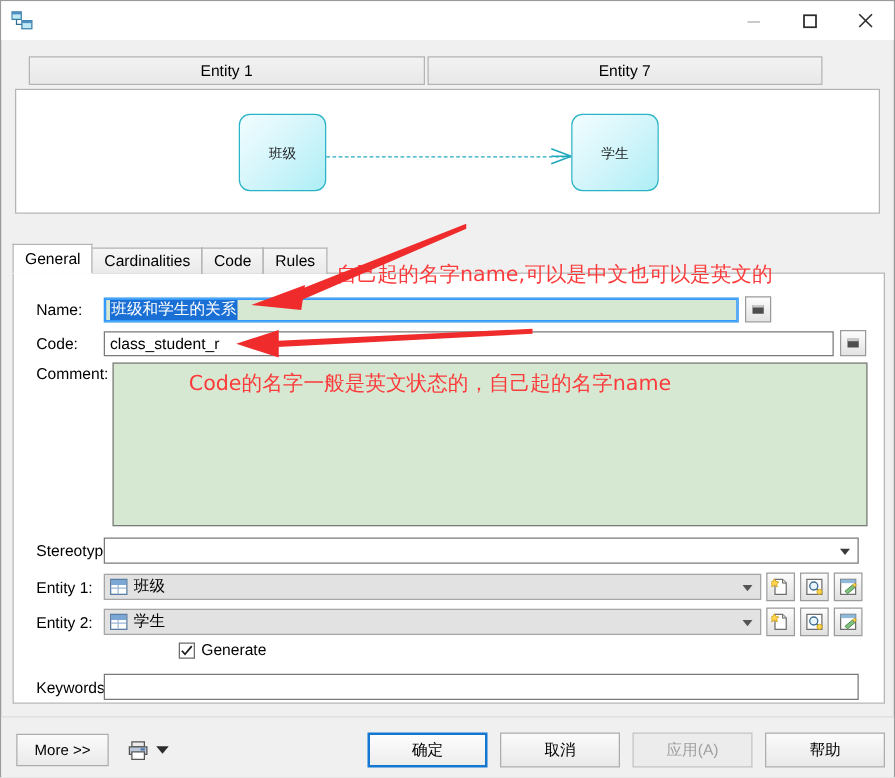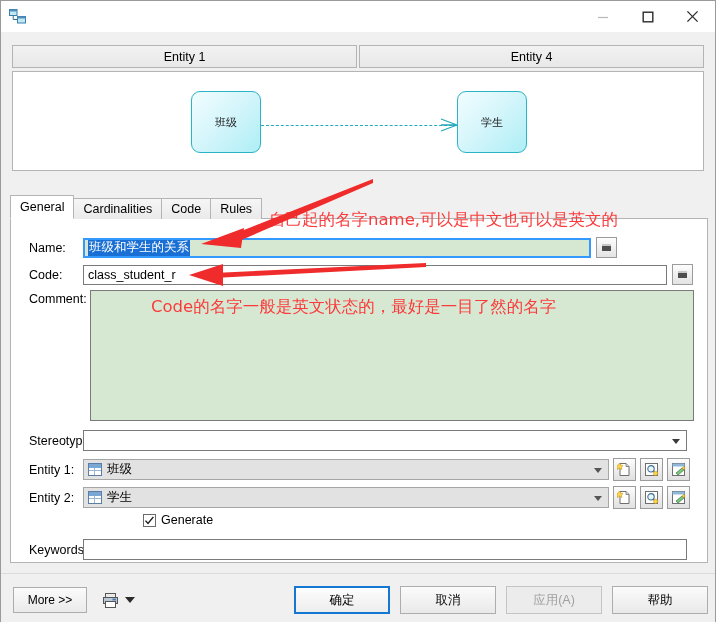--- a/index.html
+++ b/index.html
@@ -38,22 +38,22 @@
   .wbtn {
     width: 45px; height: 31px;
     display: flex; align-items: center; justify-content: center;
     flex: none;
   }
   .wbtn svg { display:block; }
   #win-controls { margin-left: auto; display: flex; height: 31px; }
 
   
   #ent-head {
-    position: absolute; left: 11px; top: 44px;
-    width: 692px; height: 23px;
+    position: absolute; left: 22px; top: 44px;
+    width: 635px; height: 23px;
     display: flex;
   }
   .ent-head-cell {
     height: 23px;
     background: linear-gradient(to bottom,#f2f2f2 0%, #e8e8e8 100%);
     border: 1px solid #b4b4b4;
     box-sizing: border-box;
     display: flex; align-items: center; justify-content: center;
     font-size: 12.5px; color: #000;
   }
@@ -340,21 +340,21 @@
         <svg width="13" height="13" viewBox="0 0 13 13">
           <line x1="1.4" y1="1.4" x2="11.6" y2="11.6" stroke="#2c2c2c" stroke-width="1.3"></line>
           <line x1="11.6" y1="1.4" x2="1.4" y2="11.6" stroke="#2c2c2c" stroke-width="1.3"></line>
         </svg>
       </div>
     </div>
   </div>
 
   <div id="ent-head">
     <div class="ent-head-cell" id="ent-head-1">Entity 1</div>
-    <div class="ent-head-cell" id="ent-head-2">Entity 4</div>
+    <div class="ent-head-cell" id="ent-head-2">Entity 7</div>
   </div>
 
   <div id="diagram">
     <div class="entity-box" id="entity-box-1">
       <span>班级</span>
     </div>
     <div id="link-line"></div>
     <svg id="crowsfoot" width="32" height="30" viewBox="0 0 32 30">
       <path d="M29 15 L13 9 M29 15 L13 15 M29 15 L13 21" fill="none" stroke="#23a9bd" stroke-width="1.3"></path>
     </svg>
@@ -498,21 +498,21 @@
       </svg>
     </div>
     <div id="print-caret"></div>
     <div class="dlgbtn default" id="btn-ok">确定</div>
     <div class="dlgbtn" id="btn-cancel">取消</div>
     <div class="dlgbtn disabled" id="btn-apply">应用(A)</div>
     <div class="dlgbtn" id="btn-help">帮助</div>
   </div>
 
   <div class="annot" id="annot-name">自己起的名字name,可以是中文也可以是英文的</div>
-  <div class="annot" id="annot-code">Code的名字一般是英文状态的，最好是一目了然的名字</div>
+  <div class="annot" id="annot-code">Code的名字一般是英文状态的，自己起的名字name</div>
 
   <svg id="arrows">
     <g>
       <path d="M372,178 L225,236 L238,240 L372,182 Z" fill="#ef2b2b"></path>
       <path d="M200,243 L243,227 L240,247 Z" fill="#ef2b2b"></path>
     </g>
     <g>
       <path d="M425,262 L213,272 L213,277 L425,266 Z" fill="#ef2b2b"></path>
       <path d="M188,274 L222,263 L222,285 Z" fill="#ef2b2b"></path>
     </g>

